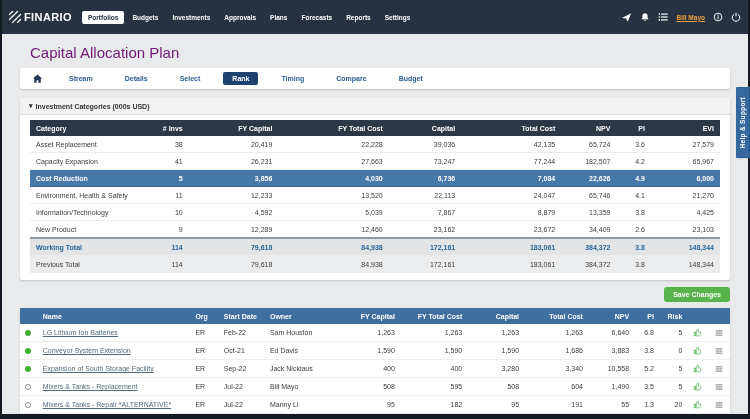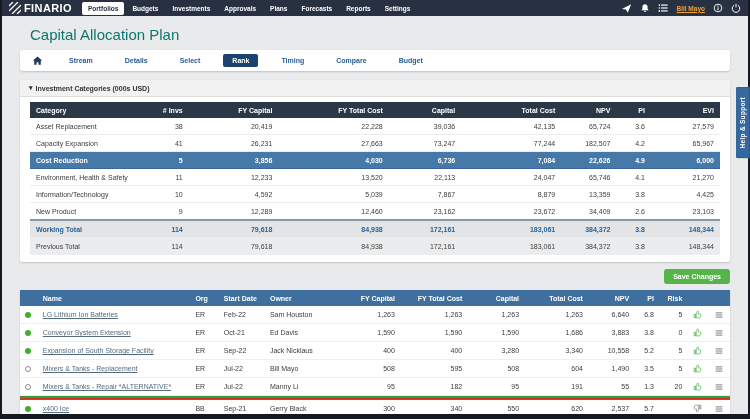--- a/index.html
+++ b/index.html
@@ -4,32 +4,32 @@
 <style>
   * { box-sizing: border-box; }
   html,body { margin:0; padding:0; }
   body {
     width:750px; height:419px; position:relative; overflow:hidden;
     background:#e9eaec; font-family:"Liberation Sans", sans-serif;
   }
   .frame { position:absolute; inset:0; border:2px solid #141922; border-top:none; border-bottom-width:5px; pointer-events:none; z-index:90; }
 
   
-  .navbar { height:16px; background:#273142; display:flex; align-items:center; padding:0 9px; }
+  .navbar { height:34px; background:#273142; display:flex; align-items:center; padding:0 9px; }
   .brand { display:flex; align-items:center; gap:3px; color:#fff; font-weight:bold; font-size:11px; letter-spacing:.4px; cursor:pointer; }
   .nav-menu { display:flex; align-items:center; gap:2px; margin-left:10px; }
   .nav-item { color:#fff; font-size:6.5px; font-weight:bold; padding:3px 6px; border-radius:2px; cursor:pointer; white-space:nowrap; }
   .nav-item.active { background:#ffffff; color:#273142; }
   .nav-right { margin-left:auto; display:flex; align-items:center; gap:8px; }
   .nav-icon { display:inline-flex; cursor:pointer; }
   .user-link { color:#eda13c; font-size:6.5px; font-weight:bold; text-decoration:underline; cursor:pointer; }
 
   
   .content { padding:0 20px; position:relative; }
-  .page-title { color:#0f766e; font-size:15px; font-weight:500; margin:10px 0 7px 10px; }
+  .page-title { color:#701a75; font-size:15px; font-weight:500; margin:10px 0 7px 10px; }
 
   .tabbar { background:#fff; border-radius:3px; height:21px; display:flex; align-items:center; padding:0 12px; box-shadow:0 1px 2px rgba(0,0,0,.18); }
   .home-btn { display:inline-flex; margin-right:10px; cursor:pointer; }
   .tab { color:#2a5d94; font-size:7px; font-weight:bold; padding:3px 9px; margin:0 7px; border-radius:2px; cursor:pointer; white-space:nowrap; }
   .tab.active { background:#1c4370; color:#fff; }
 
   .panel { background:#fff; margin-top:9px; border-radius:2px; box-shadow:0 1px 2px rgba(0,0,0,.18); }
   .panel-header { background:#f2f2f2; border-bottom:1px solid #ddd; padding:4px 9px; font-size:7px; font-weight:bold; color:#333; display:flex; align-items:center; gap:3px; cursor:pointer; border-radius:2px 2px 0 0; }
   .panel-body { padding:5px 10px 7px; }
 

